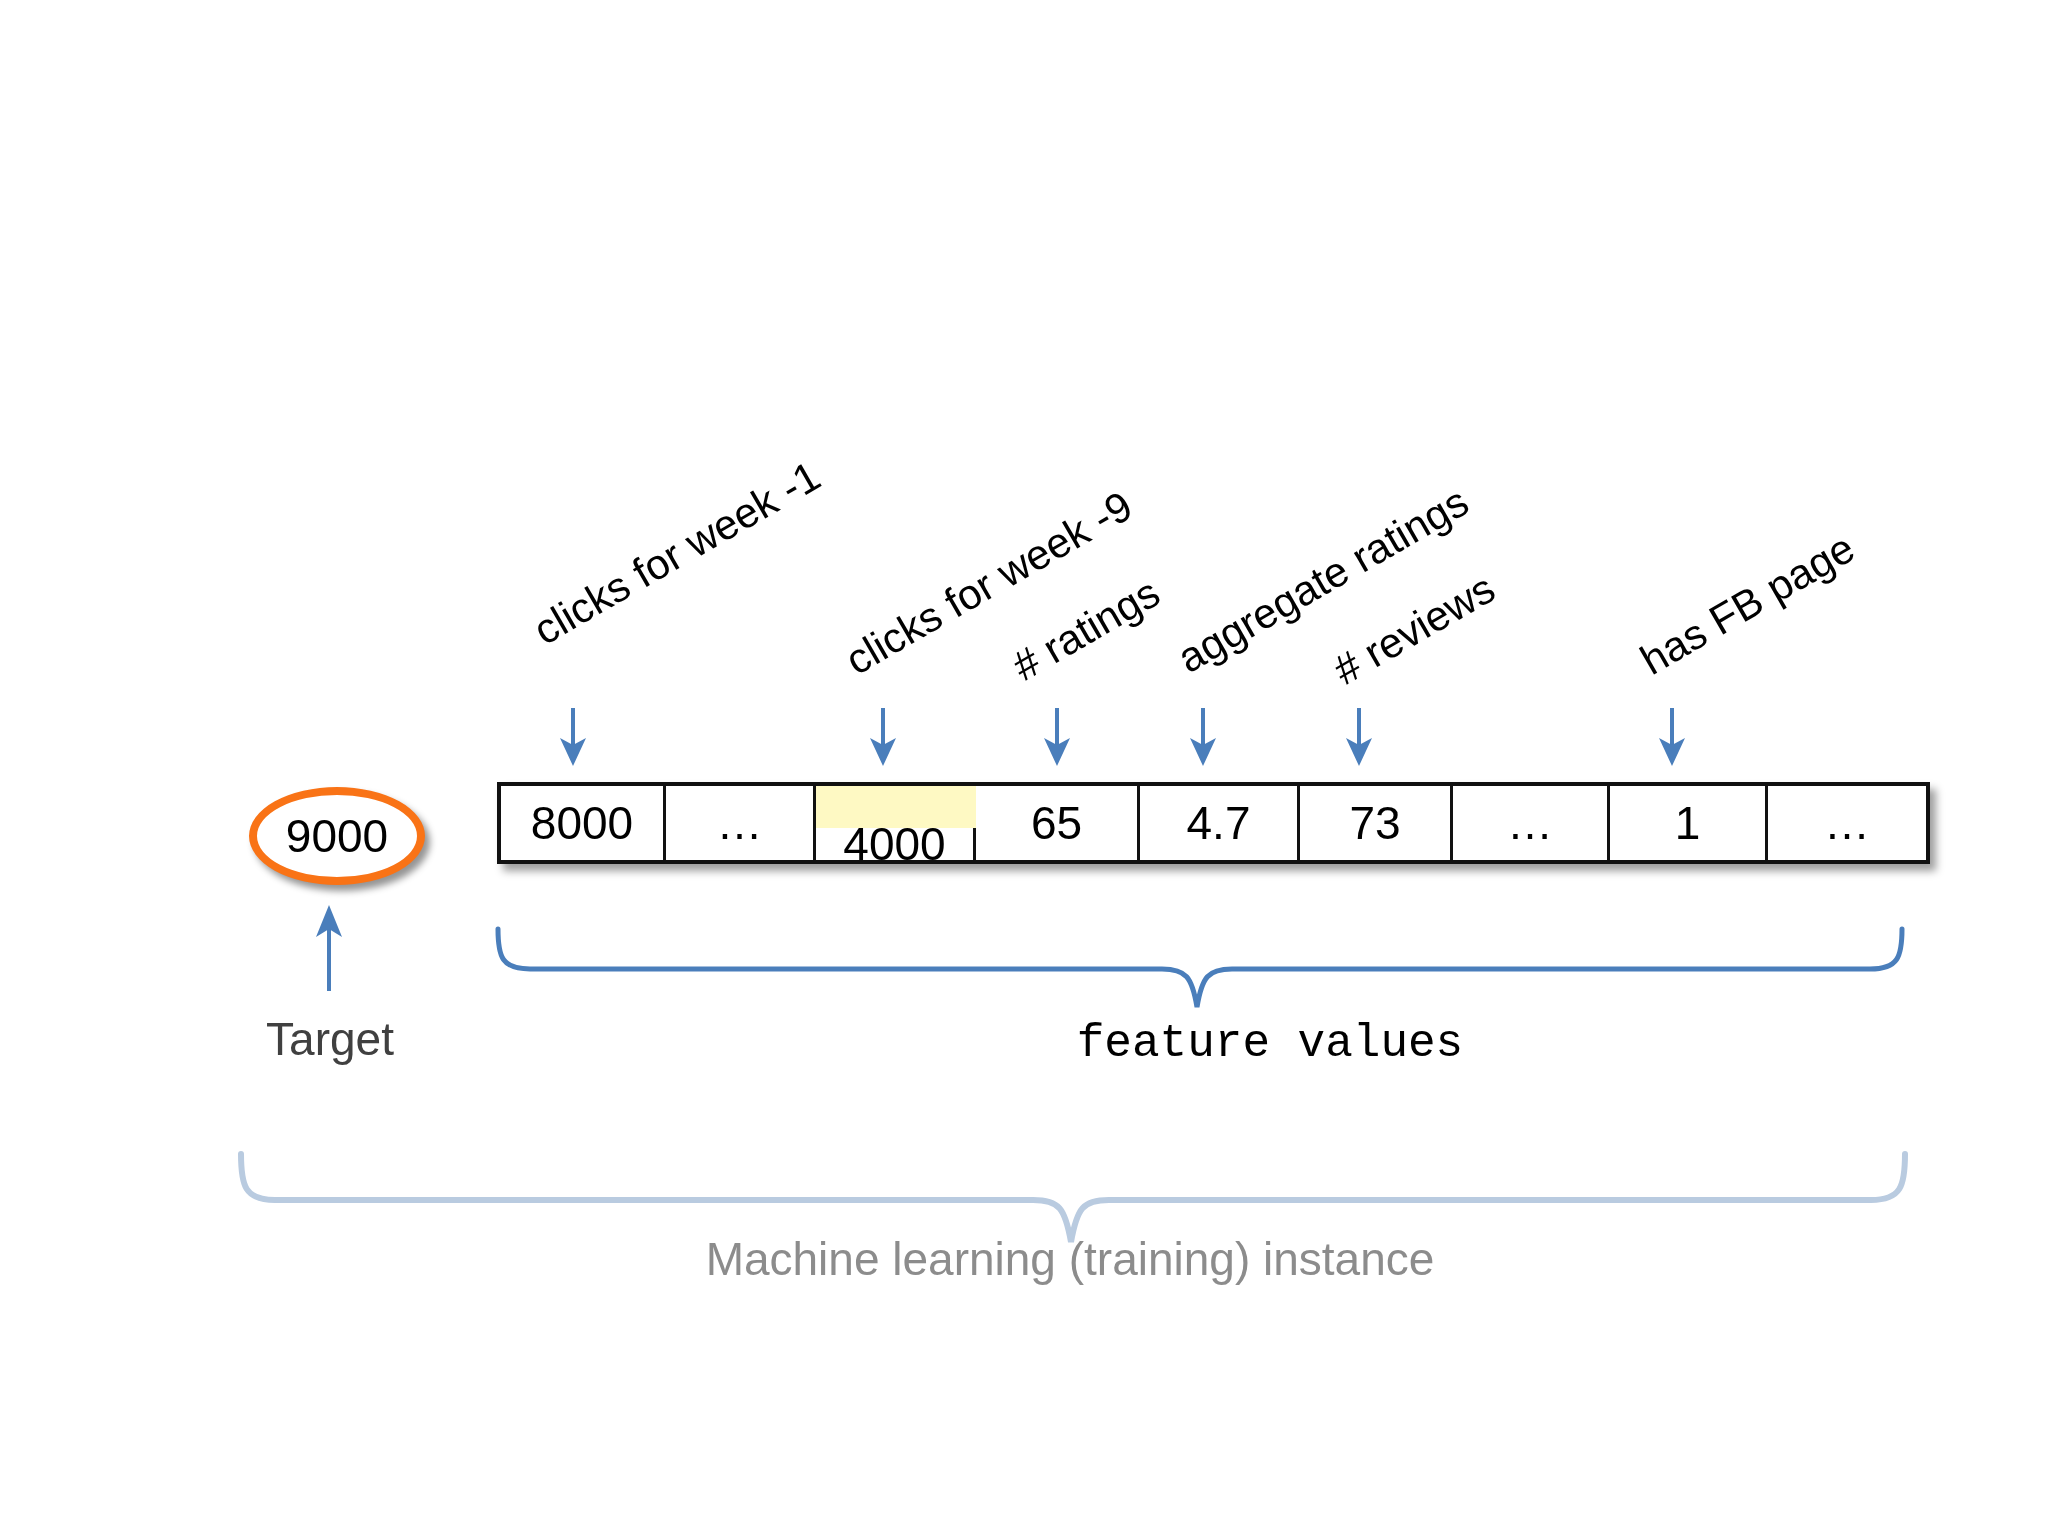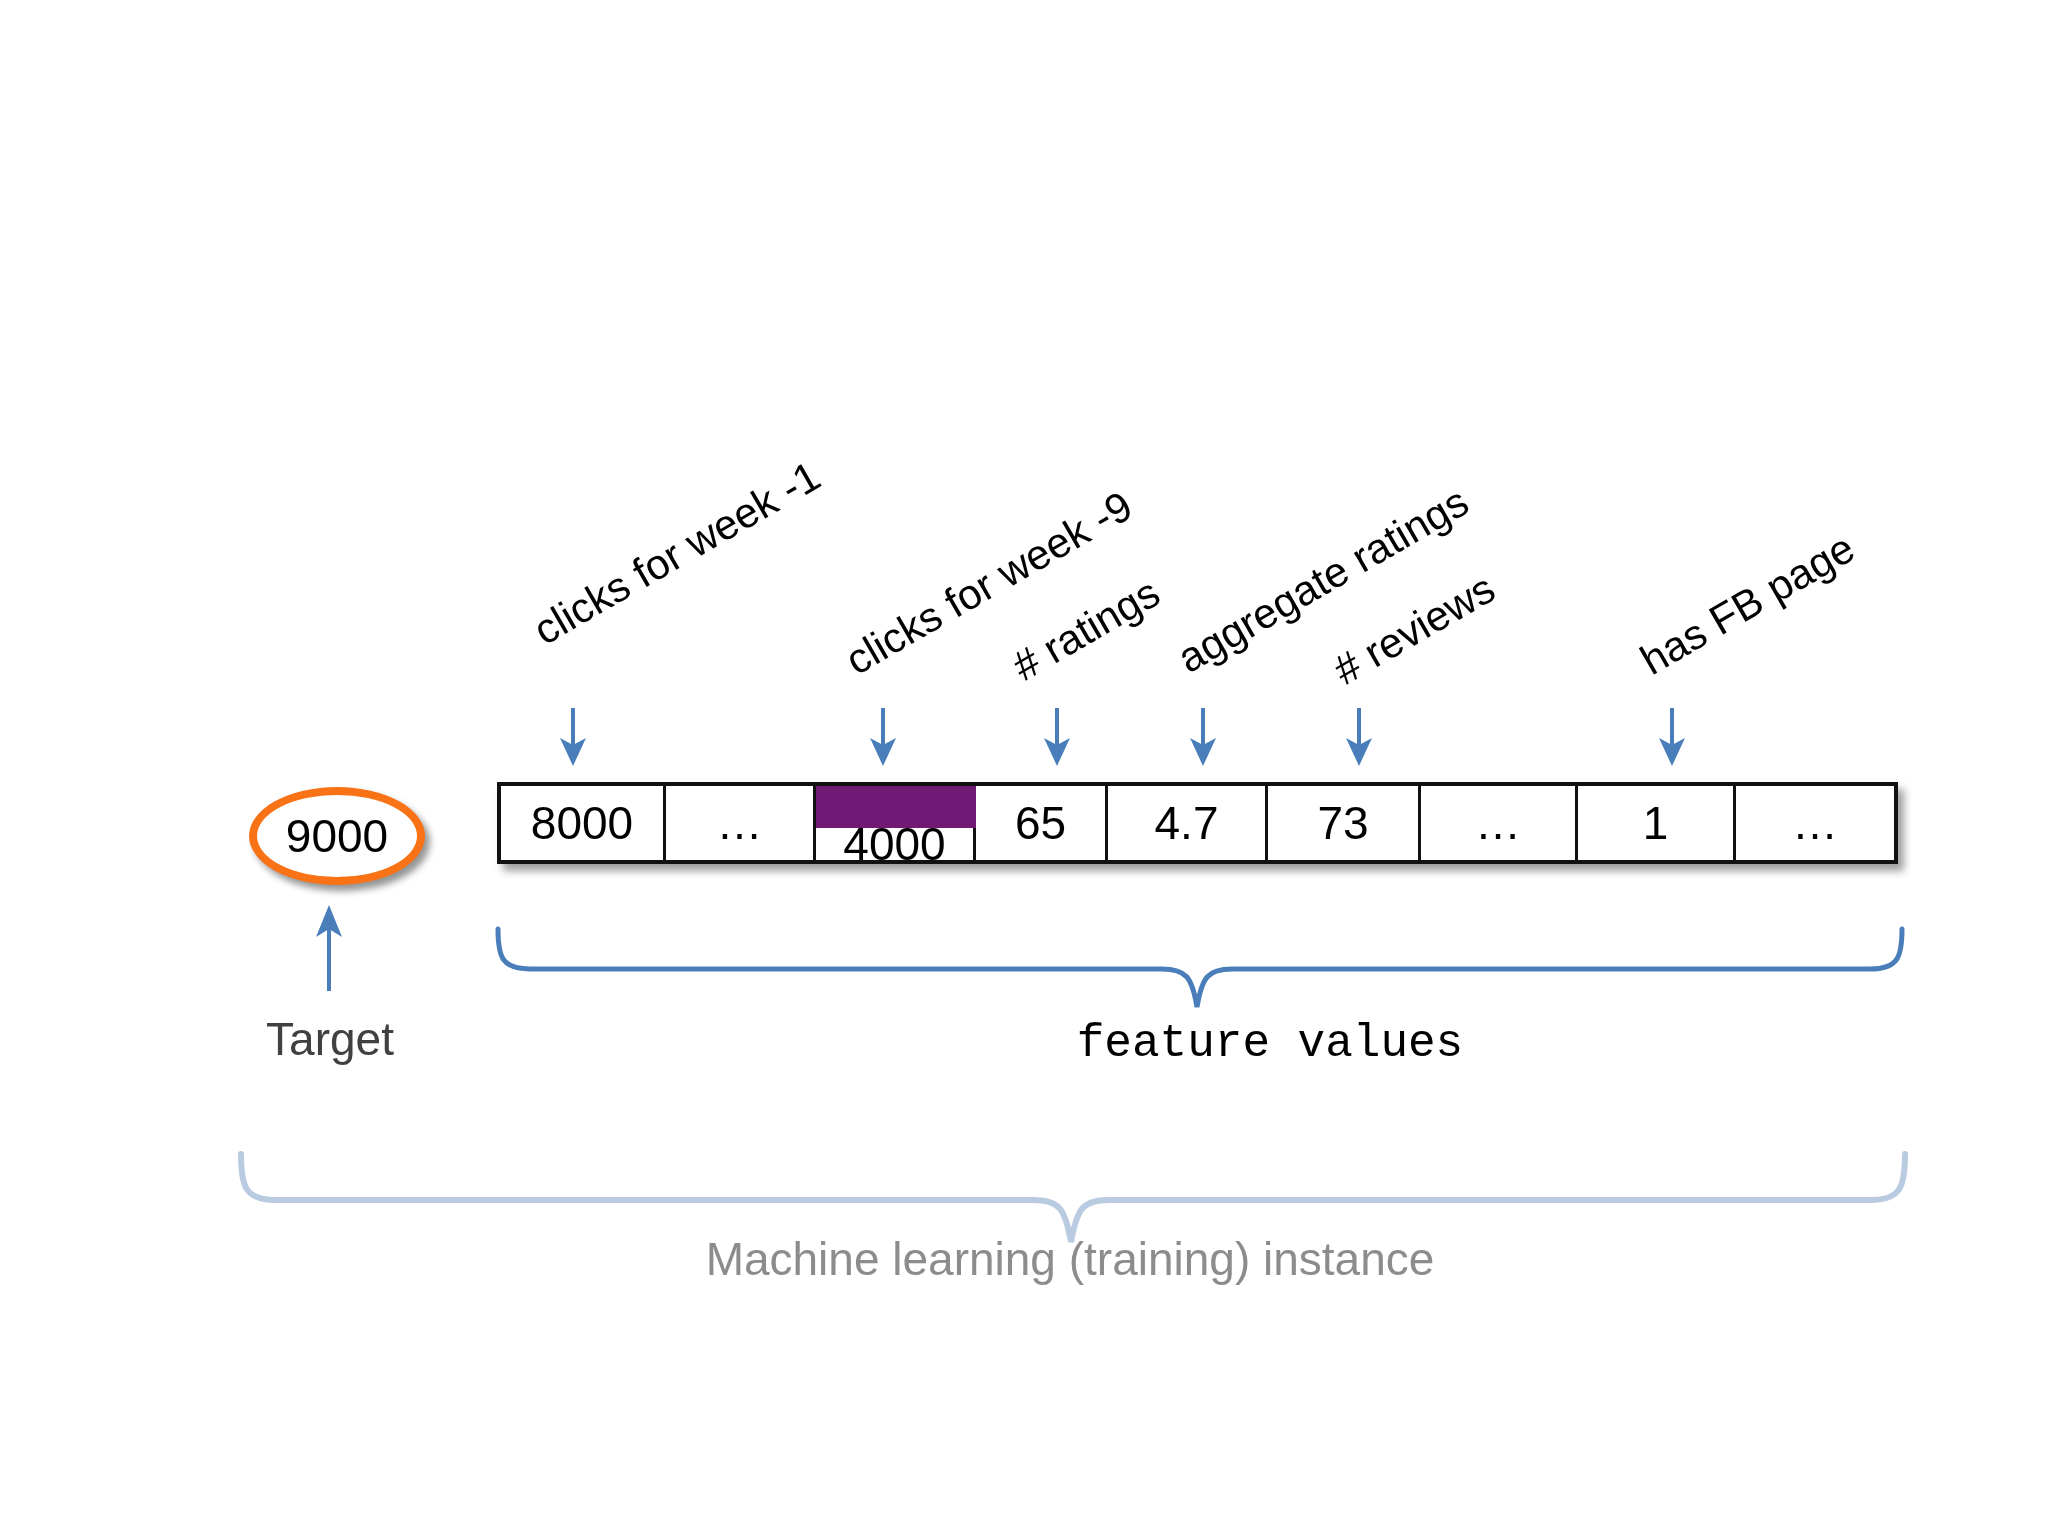--- a/index.html
+++ b/index.html
@@ -98,21 +98,21 @@
   }
 
   
   #feature-row {
     position: absolute;
     left: 497px;
     top: 782px;
     height: 82px;
     display: flex;
     border: 4px solid #111111;
-    background: #701a75;
+    background: #fef9c3;
     box-shadow: 6px 7px 8px rgba(0,0,0,0.38);
     box-sizing: border-box;
   }
   .cell {
     border-right: 3px solid #111111;
     display: flex;
     align-items: center;
     justify-content: center;
     font-size: 46px;
     line-height: 1;
@@ -214,21 +214,21 @@
       <path d="M17 86 L17 22" stroke="#4a7ebb" stroke-width="4" fill="none"></path>
       <path d="M17 0 L4 32 L17 24 L30 32 Z" fill="#4a7ebb"></path>
     </svg>
   </div>
   <div id="target-label">Target</div>
 
   <div id="feature-row">
     <div class="cell" style="width:165px;">8000</div>
     <div class="cell" style="width:150px;">…</div>
     <div class="cell" style="width:160px;margin-top:42px;">4000</div>
-    <div class="cell" style="width:132px;">65</div>
+    <div class="cell" style="width:164px;">65</div>
     <div class="cell" style="width:160px;">4.7</div>
     <div class="cell" style="width:153px;">73</div>
     <div class="cell" style="width:157px;">…</div>
     <div class="cell" style="width:158px;">1</div>
     <div class="cell" style="width:158px;">…</div>
   </div>
 
   <svg class="brace-svg" style="left:490px; top:925px;" width="1420" height="90" viewBox="0 0 1420 90">
     <path d="M8 4
              C8 32, 12 44, 40 44

